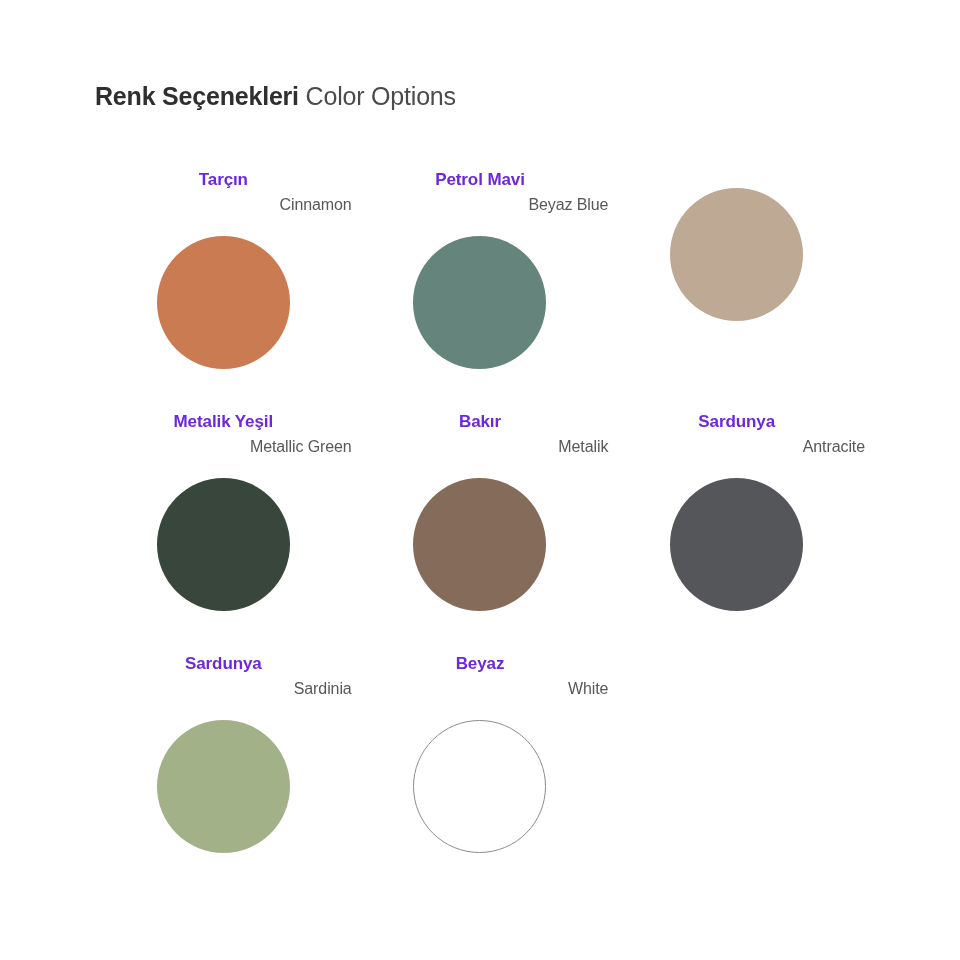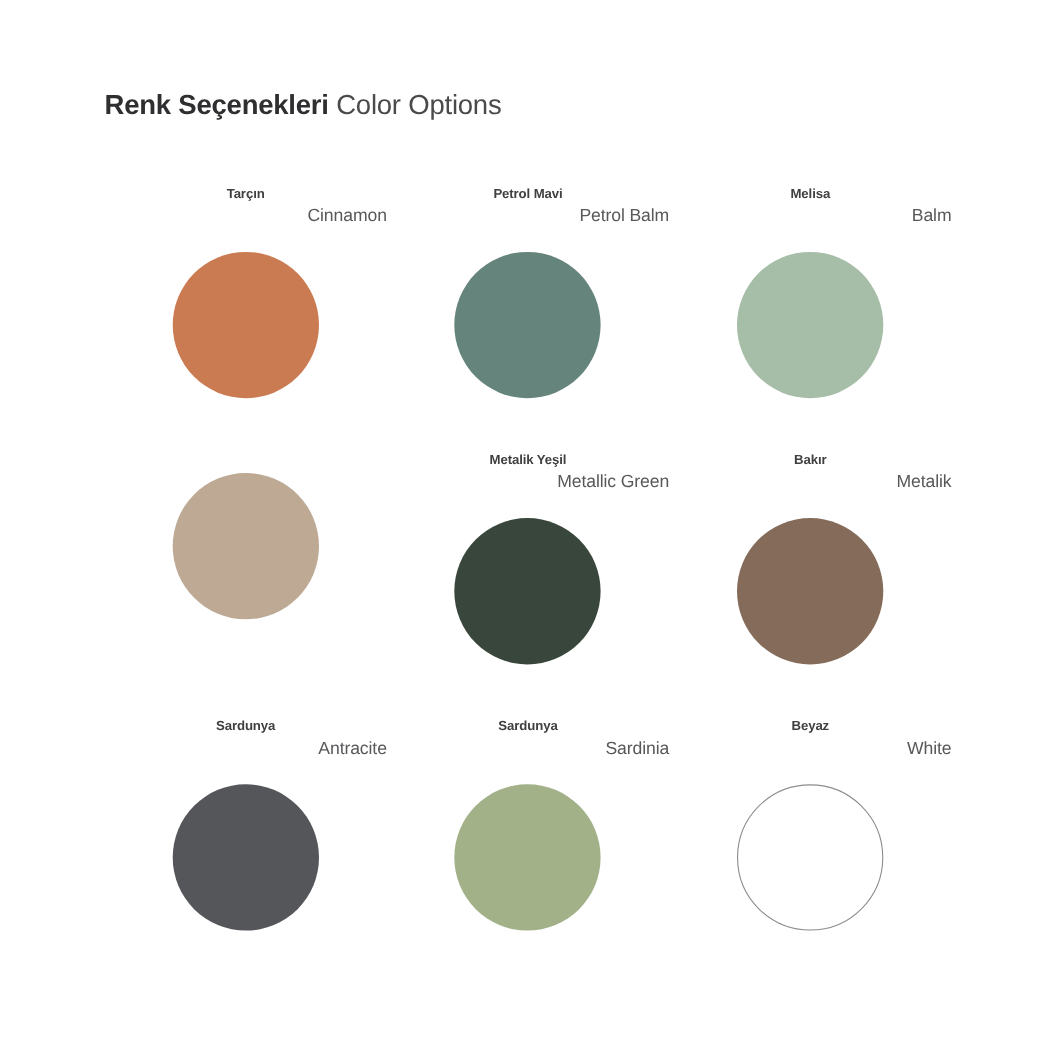--- a/index.html
+++ b/index.html
@@ -54,23 +54,23 @@
     display: flex;
     flex-direction: column;
     align-items: center;
   }
   .labels {
     text-align: center;
     width: 100%;
   }
   .name-tr {
     display: block;
-    font-size: 12px;
+    font-size: 17px;
     font-weight: 700;
-    color: #404040;
+    color: #6d28d9;
     line-height: 1.45;
     letter-spacing: -0.1px;
   }
   .name-en {
     display: block;
     font-size: 16px;
     font-weight: 400;
     color: #58585b;
     line-height: 1.45;
     letter-spacing: -0.1px;
@@ -102,32 +102,25 @@
       <div class="labels">
         <span class="name-tr">Tarçın</span>
         <span class="name-en">Cinnamon</span>
       </div>
       <div class="swatch" style="background: rgb(203, 123, 82);"></div>
     </div>
 
     <div class="cell">
       <div class="labels">
         <span class="name-tr">Petrol Mavi</span>
-        <span class="name-en">Petrol Balm</span>
+        <span class="name-en">Beyaz Blue</span>
       </div>
       <div class="swatch" style="background: rgb(101, 132, 124);"></div>
     </div>
 
-    <div class="cell">
-      <div class="labels">
-        <span class="name-tr">Melisa</span>
-        <span class="name-en">Balm</span>
-      </div>
-      <div class="swatch" style="background: rgb(166, 190, 168);"></div>
-    </div>
 
     <div class="cell">
       <div class="swatch" style="background: rgb(189, 169, 148);"></div>
     </div>
 
     <div class="cell">
       <div class="labels">
         <span class="name-tr">Metalik Yeşil</span>
         <span class="name-en">Metallic Green</span>
       </div>

